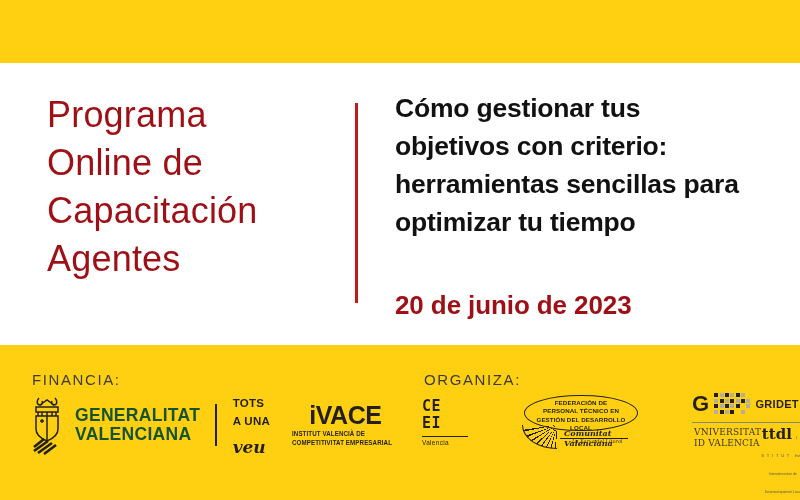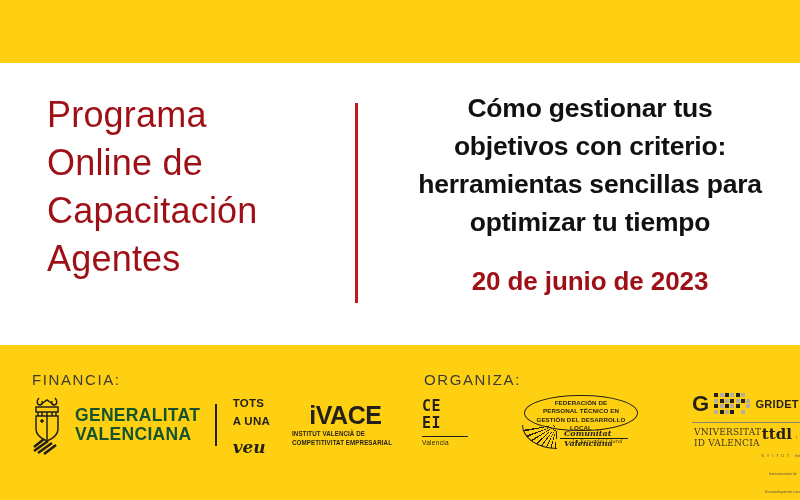--- a/index.html
+++ b/index.html
@@ -59,34 +59,33 @@
     width: 3px;
     height: 200px;
     background: #C01B16;
   }
 
   .right-col {
     position: absolute;
     left: 395px;
     top: 26px;
     width: 390px;
-    text-align: center;
   }
 
   .session-title {
     color: #111111;
     font-size: 26.5px;
     line-height: 38px;
     font-weight: bold;
     letter-spacing: -0.2px;
     white-space: pre-line;
   }
 
   .session-date {
-    margin-top: 24px;
+    margin-top: 48px;
     color: #9E1016;
     font-size: 26px;
     line-height: 32px;
     font-weight: bold;
     letter-spacing: -0.1px;
   }
 
   
   .band-bottom {
     position: absolute;

